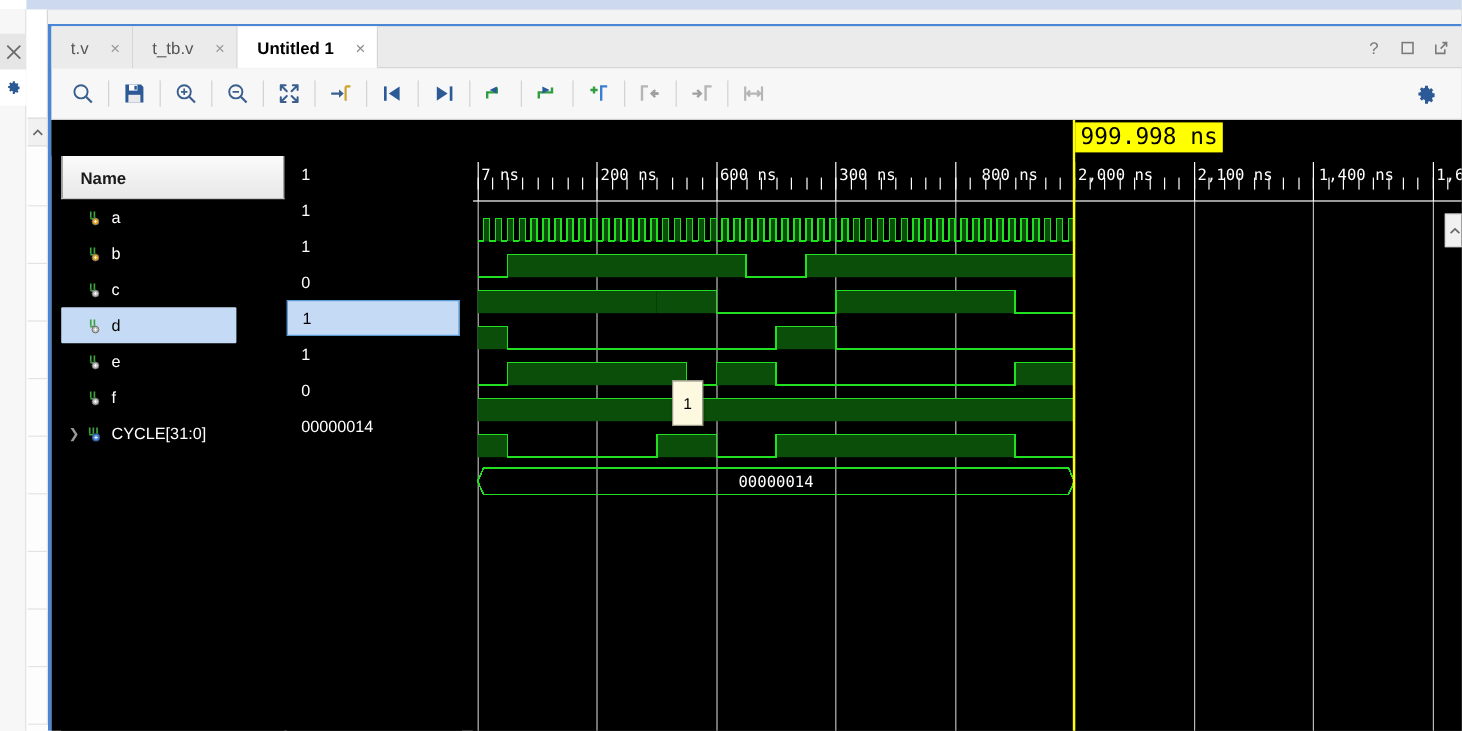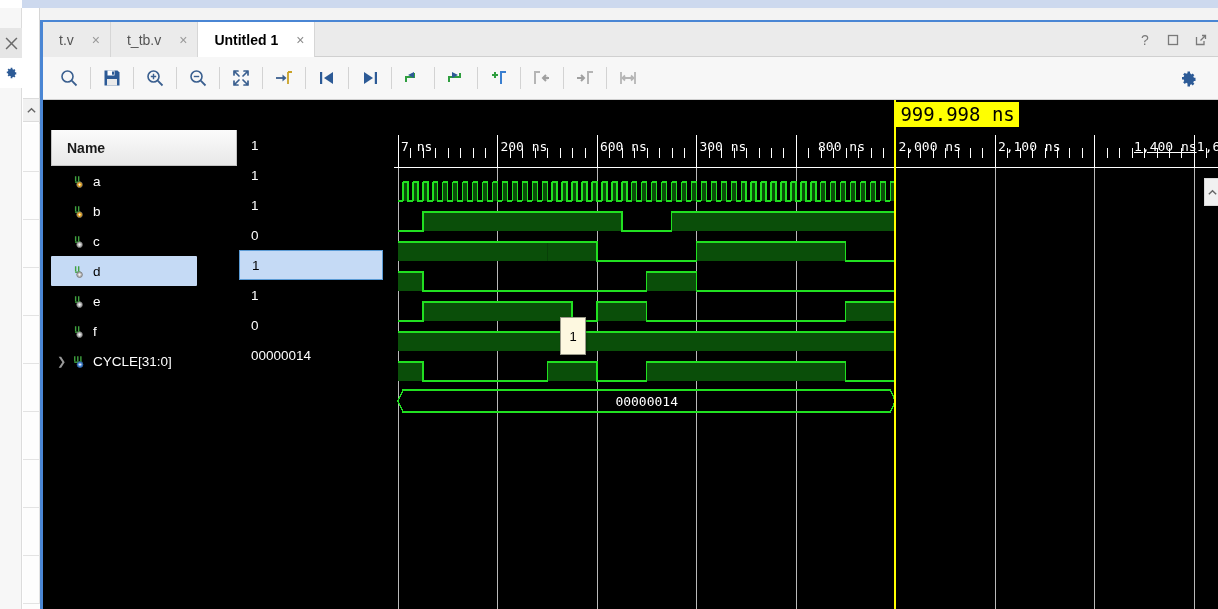--- a/index.html
+++ b/index.html
@@ -573,21 +573,21 @@
             <div class="rulerlabel" style="left: 202.96px;">600 ns</div>
             <div class="majtick" style="left: 302.44px;"></div>
             <div class="rulerlabel" style="left: 302.44px;">300 ns</div>
             <div class="majtick" style="left: 401.92px;"></div>
             <div class="rulerlabel" style="left: 410px; margin-left: 11px;">800 ns</div>
             <div class="majtick" style="left: 501.4px;"></div>
             <div class="rulerlabel" style="left: 501.4px;">2,000 ns</div>
             <div class="majtick" style="left: 600.88px;"></div>
             <div class="rulerlabel" style="left: 600.88px;">2,100 ns</div>
             <div class="majtick" style="left: 700.36px;"></div>
-            <div class="rulerlabel" style="left: 737px; text-decoration: underline;">1,400 ns</div>
+            <div class="rulerlabel" style="left: 702px;">1,400 ns</div>
             <div class="majtick" style="left: 799.84px;"></div>
             <div class="rulerlabel" style="left: 799.84px;">1,6</div>
             <div class="rulerline"></div>
           </div>
         <div id="gridlines">
             <div class="gridline" style="left: 4px;"></div>
             <div class="gridline" style="left: 103.48px;"></div>
             <div class="gridline" style="left: 202.96px;"></div>
             <div class="gridline" style="left: 302.44px;"></div>
             <div class="gridline" style="left: 401.92px;"></div>

